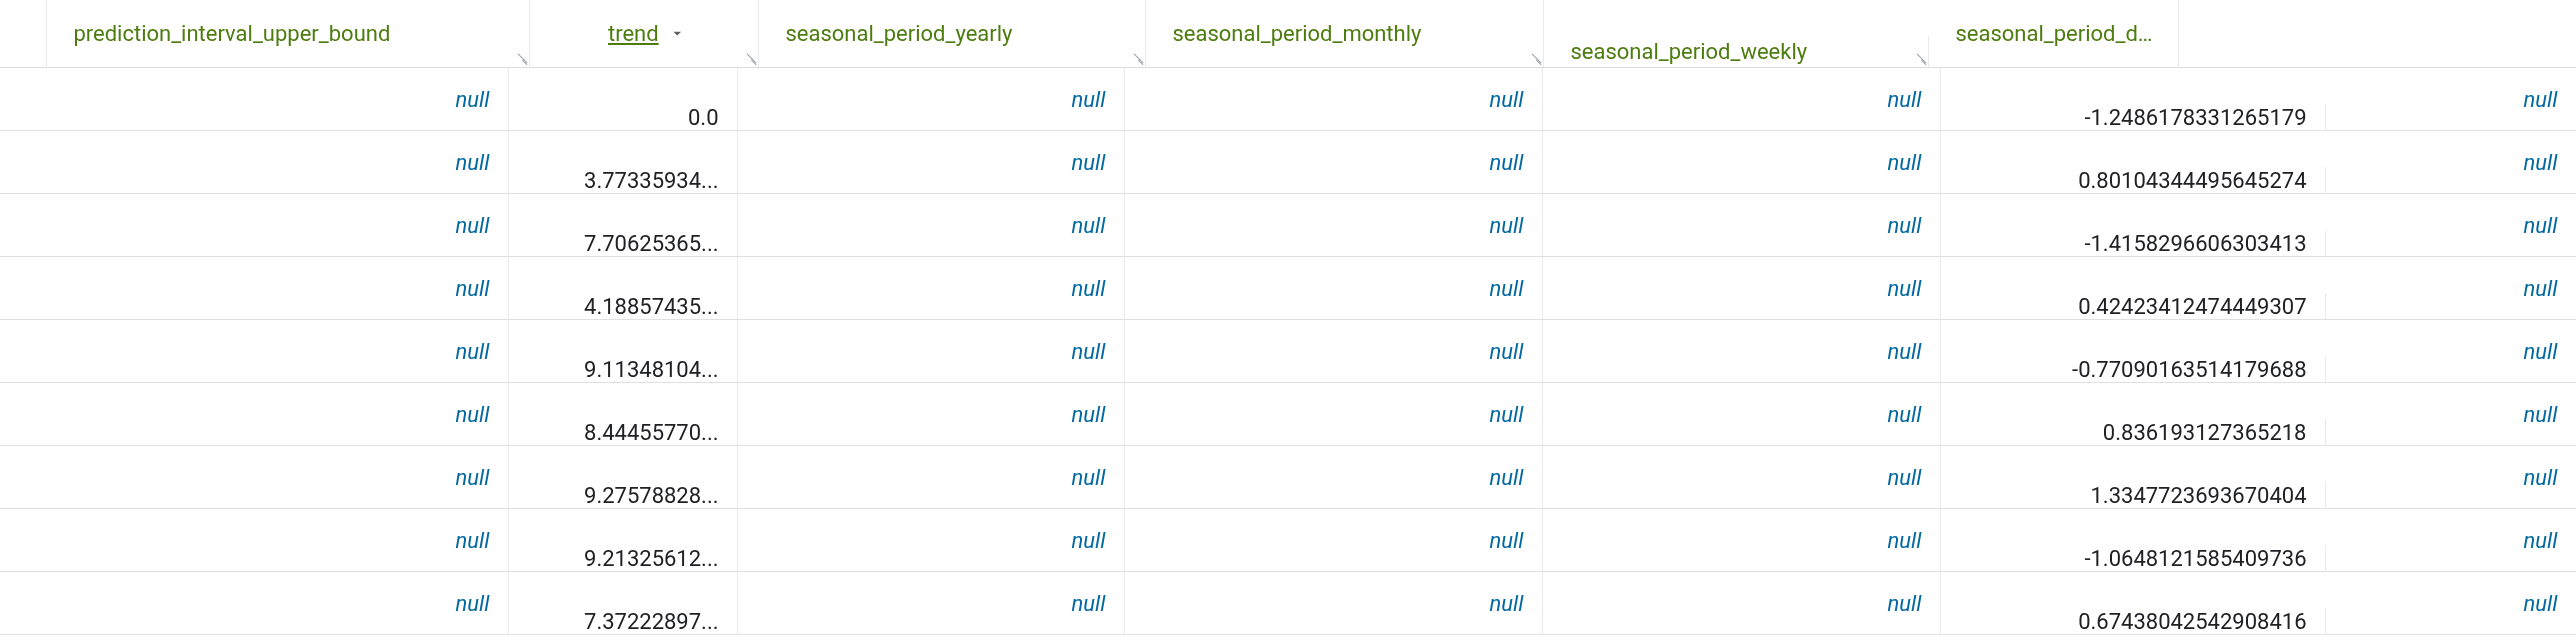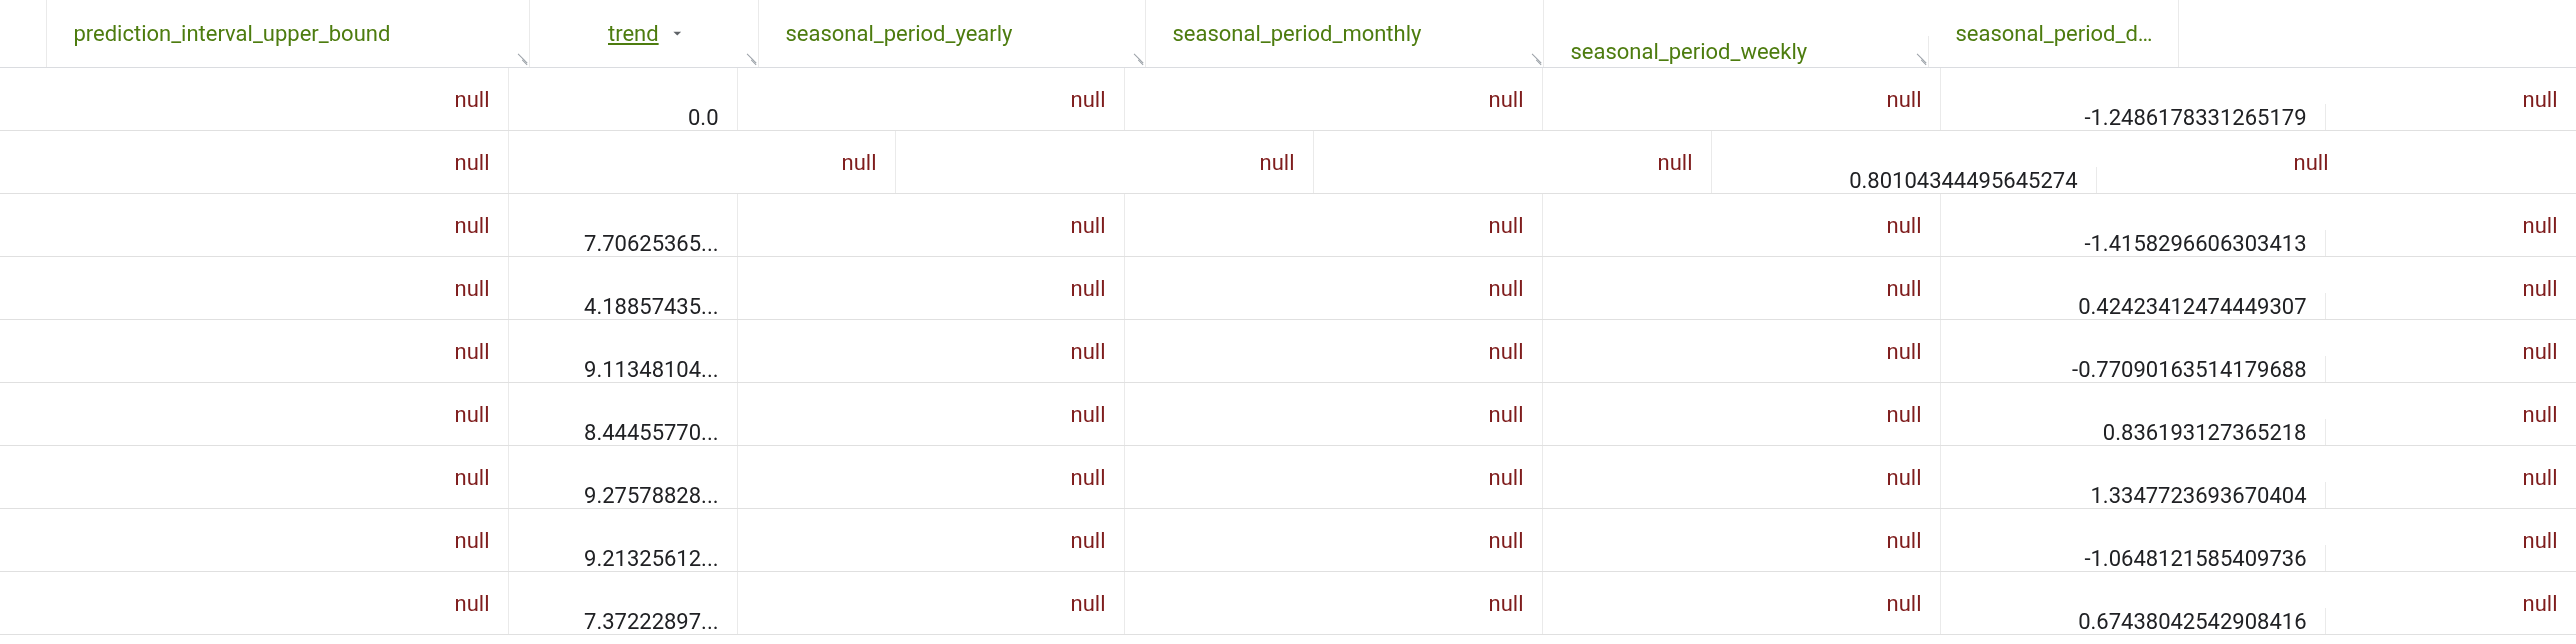--- a/index.html
+++ b/index.html
@@ -90,21 +90,22 @@
     align-items: center;
     justify-content: flex-end;
     font-size: 22px;
     white-space: nowrap;
     overflow: hidden;
   }
   .row:not(.header-row) .cell {
     color: #202124;
   }
   .null {
-    color: #7f1d1d;
+    font-style: italic;
+    color: #0369a1;
   }
   
   .c0 { width: 26px; min-width: 26px; padding: 0; border-right: none; }
   .c1 { width: 483px; min-width: 483px; }
   .c2 { width: 229px; min-width: 229px; align-items: flex-end; }
   .c3 { width: 387px; min-width: 387px; }
   .c4 { width: 418px; min-width: 418px; }
   .c5 { width: 398px; min-width: 398px; }
   .c6 { width: 385px; min-width: 385px; margin-top: 36px; }
   .c7 { width: 250px; min-width: 250px; border-right: none; }
@@ -174,20 +175,23 @@
         </div>
         <div class="cell c7">
           <span class="null">null</span>
         </div>
       </div>
       <div class="row">
         <div class="cell c0"></div>
         <div class="cell c1">
           <span class="null">null</span>
         </div>
+        <div class="cell c2">
+          <span>3.77335934...</span>
+        </div>
         <div class="cell c3">
           <span class="null">null</span>
         </div>
         <div class="cell c4">
           <span class="null">null</span>
         </div>
         <div class="cell c5">
           <span class="null">null</span>
         </div>
         <div class="cell c6">

